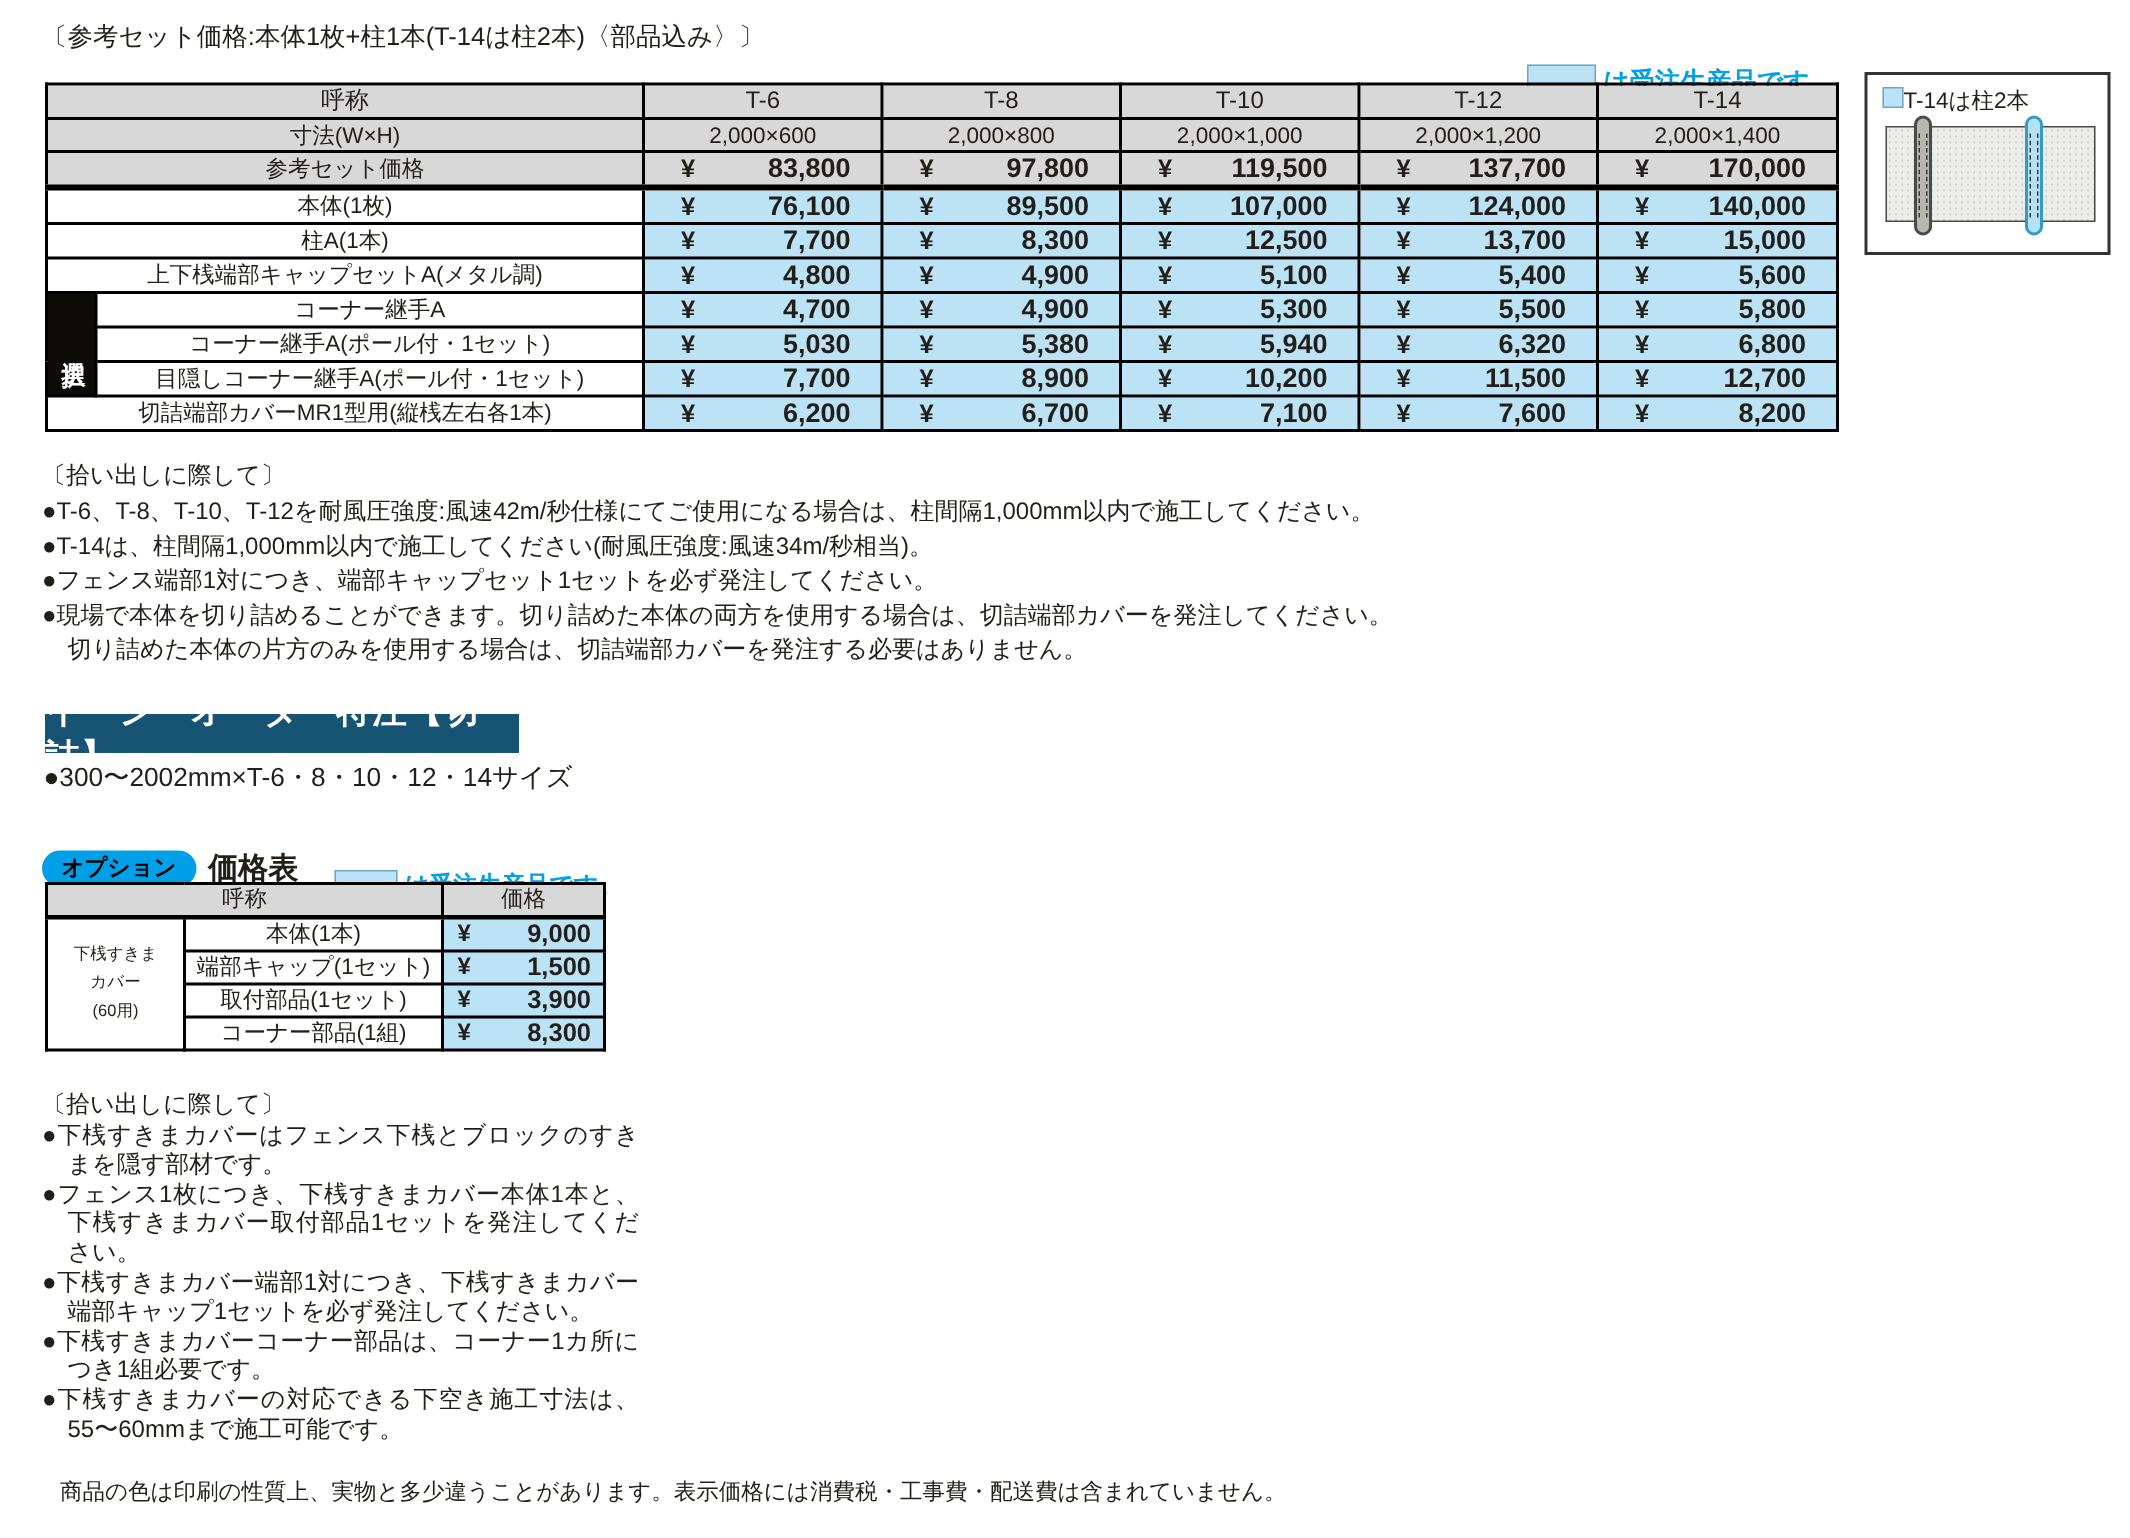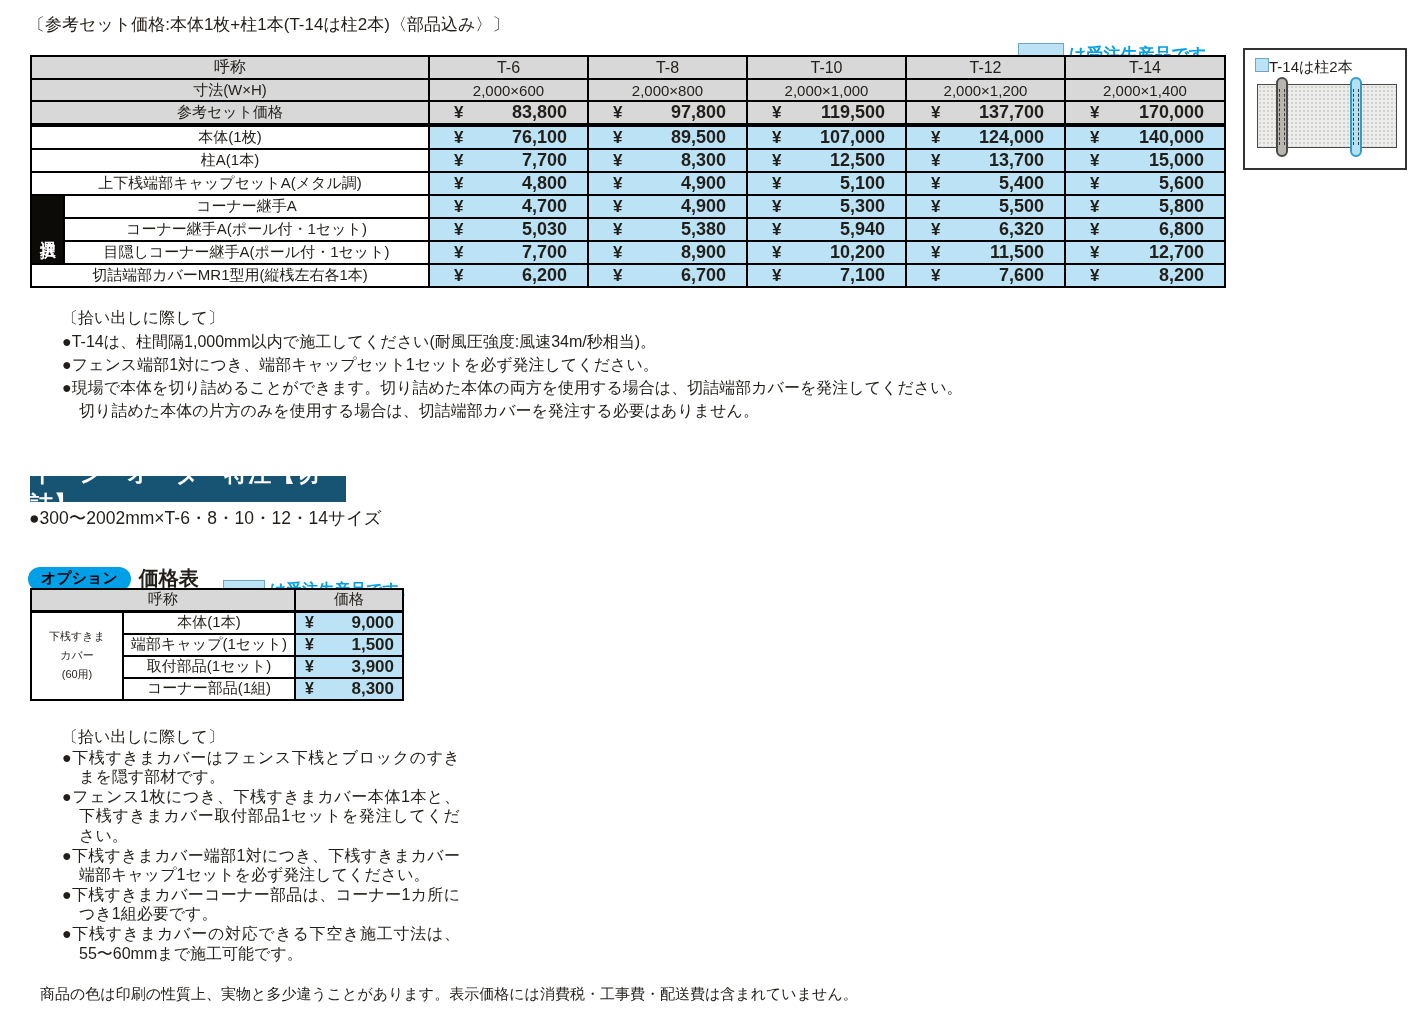--- a/index.html
+++ b/index.html
@@ -48,21 +48,21 @@
   #main-table tr.setprice td { border-bottom: 4px solid #000; }
   #main-table td.blue { background: #bce3f5; }
   .pwrap { display:flex; justify-content: space-between; align-items: center;
            padding: 0 20px 0 24px; font-weight: bold; font-size: 18px; }
   .pwrap .yen { font-size: 17px; }
   #main-table td.sentaku { background: #0d0b08; color: #fff;
                            writing-mode: vertical-rl; text-orientation: upright;
                            font-weight: bold; font-size: 16px; letter-spacing: 2px; padding: 2px 0; }
 
   
-  .notes { line-height: 23px; font-size: 16px; margin-left: 34px; }
+  .notes { line-height: 23px; font-size: 16px; }
   #notes-main { left: 28px; top: 306px; width: 1160px; }
   .notes-heading { margin-bottom: 1px; }
   .note-item { padding-left: 17px; text-indent: -17px; white-space: pre-line; }
 
   
   .eo-banner { left: 30px; top: 476px; width: 316px; height: 26px; background: #175473;
                color: #fff; font-weight: bold; font-size: 23px;
                display: flex; align-items: center; justify-content: center; letter-spacing: 1px; }
   .eo-note { left: 29px; top: 506px; font-size: 17.5px; white-space: nowrap; }
 
@@ -410,20 +410,21 @@
               <span class="num">8,200</span>
             </div>
           </td>
         </tr>
       </tbody>
   </table>
 
   <div class="abs notes" id="notes-main">
     <div class="notes-heading">〔拾い出しに際して〕</div>
     <div class="note-items">
+        <div class="note-item">●T-6、T-8、T-10、T-12を耐風圧強度:風速42m/秒仕様にてご使用になる場合は、柱間隔1,000mm以内で施工してください。</div>
         <div class="note-item">●T-14は、柱間隔1,000mm以内で施工してください(耐風圧強度:風速34m/秒相当)。</div>
         <div class="note-item">●フェンス端部1対につき、端部キャップセット1セットを必ず発注してください。</div>
         <div class="note-item">●現場で本体を切り詰めることができます。切り詰めた本体の両方を使用する場合は、切詰端部カバーを発注してください。
 切り詰めた本体の片方のみを使用する場合は、切詰端部カバーを発注する必要はありません。</div>
       </div>
   </div>
 
   <div class="abs eo-banner">イージーオーダー特注【切詰】</div>
   <div class="abs eo-note">●300〜2002mm×T-6・8・10・12・14サイズ</div>
 

